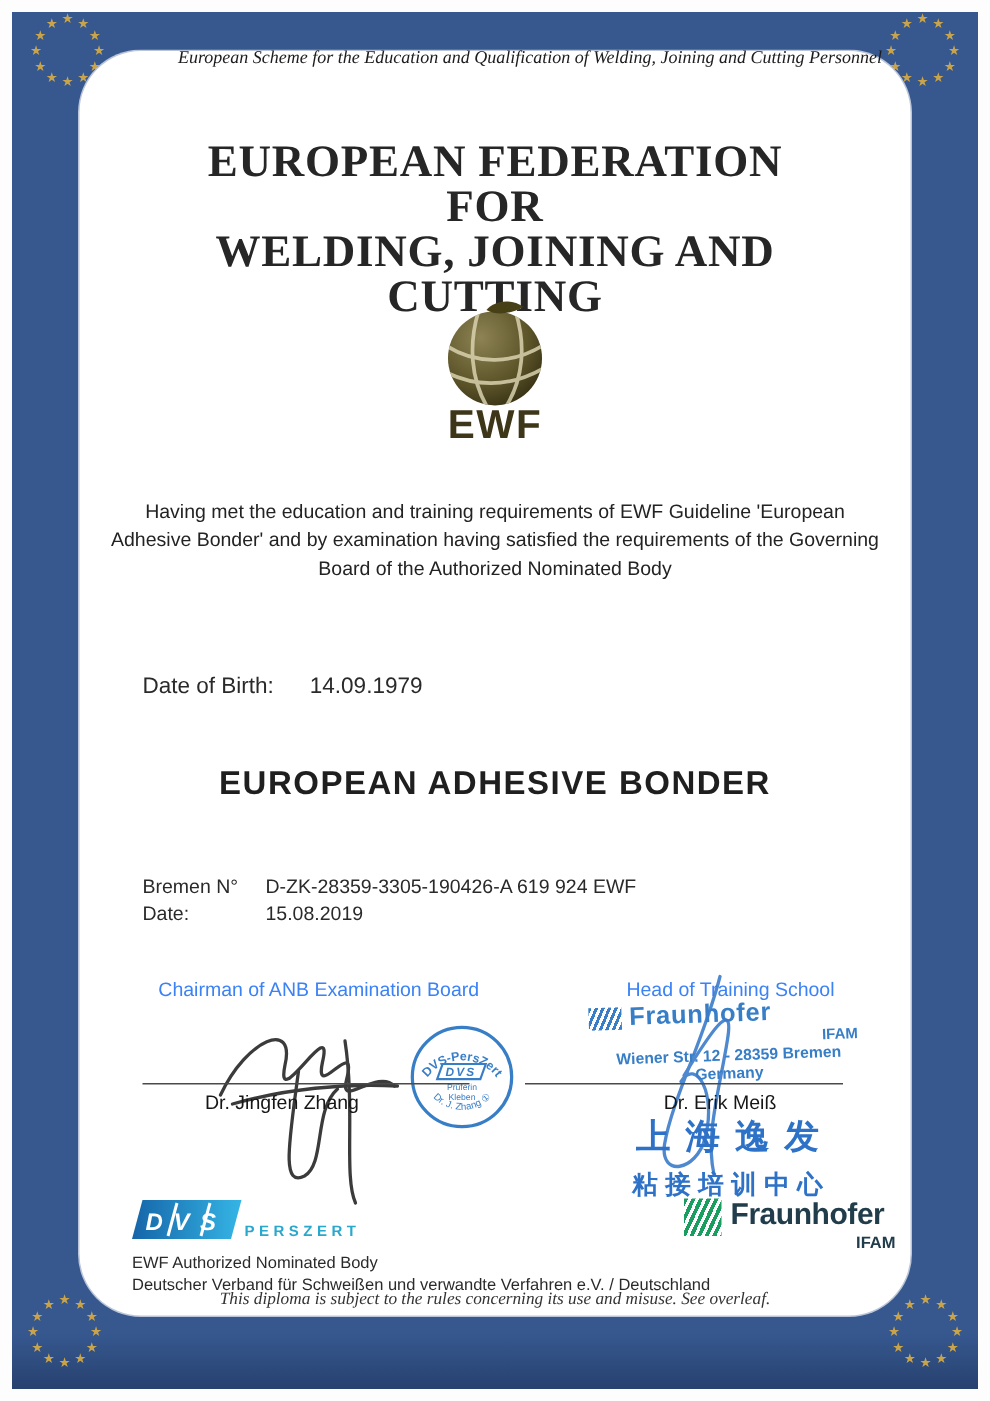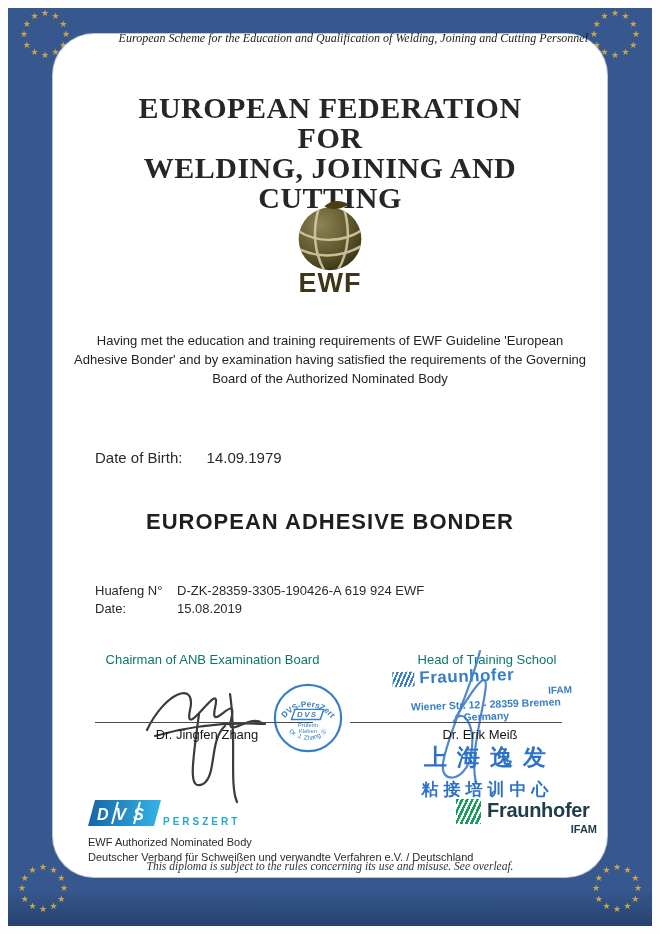--- a/index.html
+++ b/index.html
@@ -31,28 +31,28 @@
             font-size:27px;letter-spacing:1px;color:#3e3618;}
   .body-par{left:72px;top:331px;width:516px;text-align:center;font-size:13px;line-height:19px;color:#232323;}
   .name{left:95px;top:419px;font-size:19px;font-weight:bold;color:#1d1d1d;}
   .dob{left:95px;top:449px;font-size:15px;display:flex;text-align:right;}
   .dob .val{margin-left:24px;}
   .award-intro{left:70px;top:485px;width:520px;text-align:center;font-size:13px;}
   .award-title{left:70px;top:509px;width:520px;text-align:center;font-size:22px;
                font-weight:bold;letter-spacing:1px;color:#1f1f1f;}
   .dip-row{left:95px;font-size:13px;display:flex;line-height:17px;}
   .dip-row .lbl{width:82px;flex:none;}
-  .role{top:652px;font-size:13px;color:#0f766e;}
+  .role{top:652px;font-size:13px;color:#3b82f6;}
   .role.l{left:95px;width:235px;text-align:center;}
   .role.r{left:398px;width:178px;text-align:center;}
   .sig-line{top:722px;border-top:1.5px solid #4a4a4a;height:0;}
   .sig-line.l{left:95px;width:218px;}
   .sig-line.r{left:350px;width:212px;}
   .signer{top:727px;font-size:13px;color:#161616;}
-  .signer.l{left:98px;width:218px;text-align:center;}
+  .signer.l{left:79px;width:218px;text-align:center;}
   .signer.r{left:380px;width:200px;text-align:center;}
 
   .round-stamp{left:272px;top:682px;width:72px;height:72px;opacity:.95;}
   .fh-stamp{left:393px;top:666px;width:185px;color:var(--stamp-blue);transform:rotate(-2deg);opacity:.95;}
   .fh-stamp .brand-row{display:flex;align-items:center;gap:5px;}
   .fh-stamp .sq{width:22px;height:15px;flex:none;
      background:repeating-linear-gradient(115deg,var(--stamp-blue) 0,var(--stamp-blue) 2px,#fff 2px,#fff 4px);}
   .fh-stamp .brand{font-size:17px;font-weight:bold;letter-spacing:.5px;}
   .fh-stamp .inst{text-align:right;font-size:10px;font-weight:bold;margin-top:1px;padding-right:6px;}
   .fh-stamp .addr{text-align:center;font-size:10.5px;font-weight:bold;line-height:12px;}
@@ -171,21 +171,21 @@
   <div class="abs body-par">Having met the education and training requirements of EWF Guideline 'European Adhesive Bonder' and by examination having satisfied the requirements of the Governing Board of the Authorized Nominated Body</div>
 
   <div class="abs dob">
     <span>Date of Birth:</span>
     <span class="val">14.09.1979</span>
   </div>
 
   <div class="abs award-title">EUROPEAN ADHESIVE BONDER</div>
 
   <div class="abs dip-row" style="top:582px;">
-    <span class="lbl">Huafeng N°</span>
+    <span class="lbl">Bremen N°</span>
     <span>D-ZK-28359-3305-190426-A 619 924 EWF</span>
   </div>
   <div class="abs dip-row" style="top:600px;">
     <span class="lbl">Date:</span>
     <span>15.08.2019</span>
   </div>
 
   <div class="abs role l">Chairman of ANB Examination Board</div>
   <div class="abs role r">Head of Training School</div>
 

